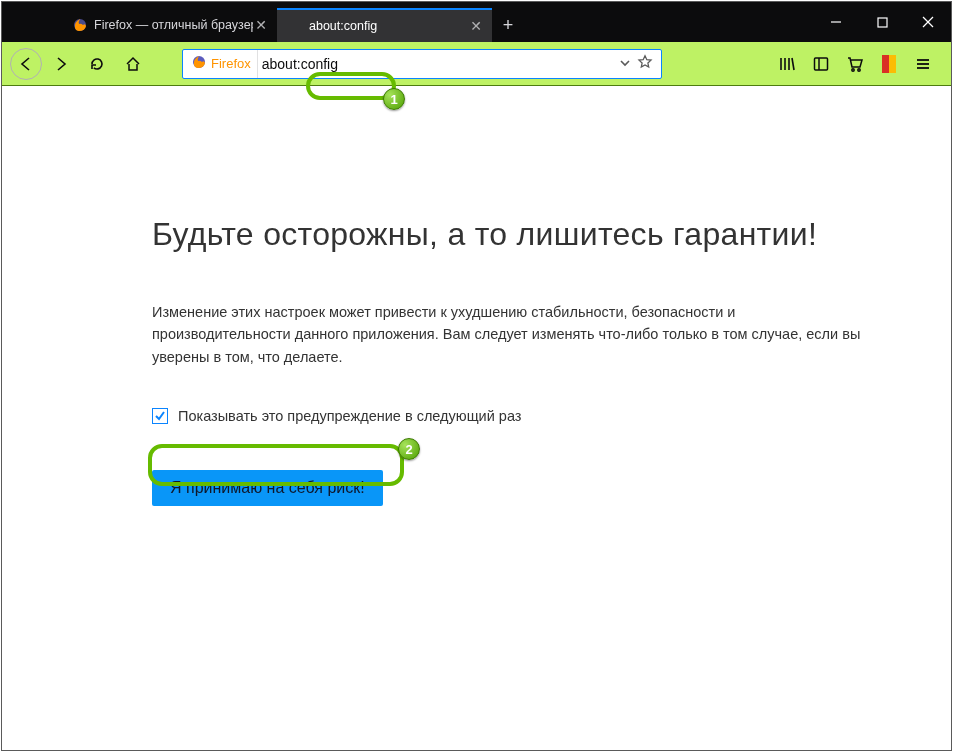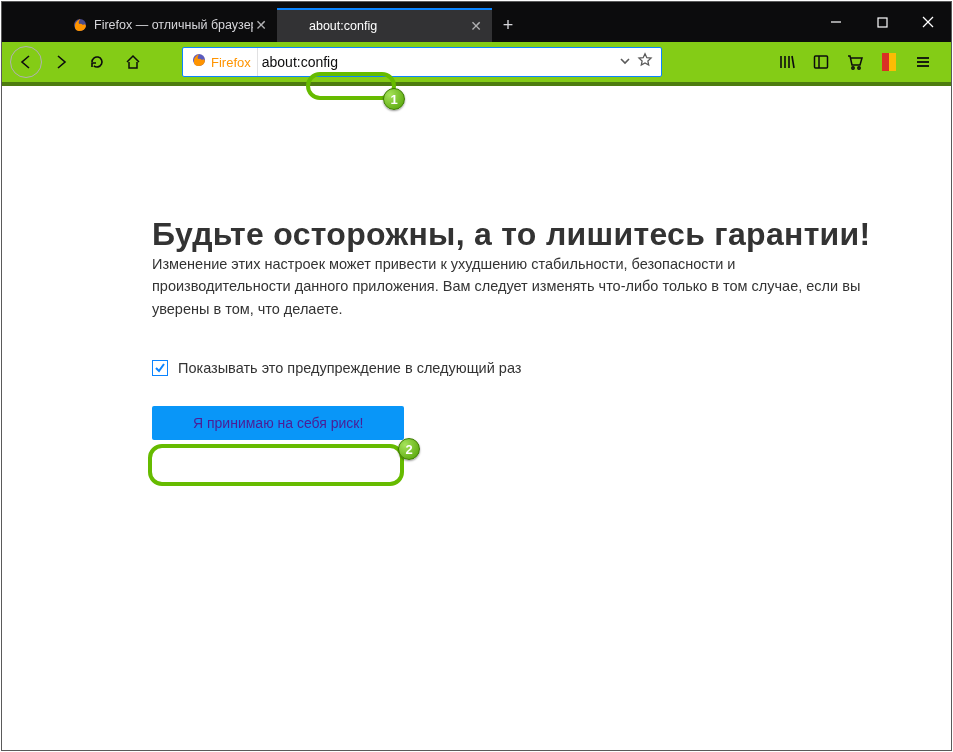--- a/index.html
+++ b/index.html
@@ -13,44 +13,44 @@
   .tab.active { background: #323234; color: #fff; border-top: 2px solid #0a84ff; }
   .tab.inactive { background: #0c0c0d; }
   .tab .tab-icon { width: 16px; height: 16px; margin-right: 6px; flex: 0 0 16px; }
   .tab .tab-label { flex: 1; white-space: nowrap; overflow: hidden; text-overflow: clip; }
   .tab .tab-close { width: 16px; height: 16px; display: flex; align-items: center; justify-content: center; font-size: 14px; color: #b1b1b3; }
   .new-tab-btn { width: 32px; height: 34px; display: flex; align-items: center; justify-content: center; color: #d7d7db; font-size: 18px; }
   .win-controls { display: flex; }
   .win-btn { width: 46px; height: 40px; display: flex; align-items: center; justify-content: center; color: #fff; }
 
   
-  .toolbar { height: 44px; background: #84cc16; display: flex; align-items: center; padding: 0 8px; gap: 2px; border-bottom: 4px solid #4d7c0f; }
+  .toolbar { height: 44px; background: #bef264; display: flex; align-items: center; padding: 0 8px; gap: 2px; border-bottom: 1px solid #4d7c0f; }
   .tb-btn { width: 34px; height: 32px; display: flex; align-items: center; justify-content: center; color: #0c0c0d; border-radius: 2px; }
   .tb-btn.back { border: 1px solid #b1b1b3; border-radius: 50%; width: 32px; height: 32px; }
   .tb-btn svg { stroke: #0c0c0d; }
   .addr-wrap { flex: 0 0 480px; margin-left: 30px; display: flex; align-items: center; border: 1px solid #0a84ff; border-radius: 2px; height: 30px; background: #fff; }
   .addr-identity { display:flex; align-items:center; padding: 0 6px 0 8px; gap:4px; border-right: 1px solid #e1e1e2; height: 100%; }
   .addr-identity-label { color:#ff9400; font-size:13px; }
   .addr-input { flex:1; border:none; outline:none; font-size:14px; padding: 0 4px; color:#0c0c0d; background: transparent; }
   .addr-right { display:flex; align-items:center; gap:6px; padding: 0 8px; }
   .toolbar-right { display:flex; align-items:center; margin-left:auto; gap:2px; padding-right:4px; }
   .pocket-icon, .bookmark-flag, .library-icon, .sidebar-icon, .menu-icon { width:32px;height:32px; display:flex;align-items:center;justify-content:center; }
 
   
   .hl-box { position: absolute; border: 4px solid #66bb00; border-radius: 14px; pointer-events: none; }
   .hl-badge { position:absolute; width:22px; height:22px; border-radius:50%; background: radial-gradient(circle at 30% 30%, #a6e35a, #4d9e00); color:#fff; font-weight:700; font-size:13px; display:flex;align-items:center;justify-content:center; border:1px solid #3b7a00; box-shadow:0 1px 2px rgba(0,0,0,.4); }
 
   
   .content { flex:1; background:#fff; padding: 130px 0 0 150px; }
-  .warn-title { font-size:32px; font-weight:700; color:#333; letter-spacing: .3px; }
+  .warn-title { font-size:32px; font-weight:400; color:#333; margin-bottom: 48px; letter-spacing: .3px; }
   .warn-desc { font-size:14.5px; color:#333; line-height:1.55; max-width: 720px; margin-bottom: 40px; }
-  .chk-row { display:flex; align-items:center; gap:10px; font-size:14.5px; color:#333; margin-bottom: 30px; }
+  .chk-row { display:flex; align-items:center; gap:10px; font-size:14.5px; color:#333; margin-bottom: 46px; }
   .chk { width:16px; height:16px; border:1px solid #0a84ff; display:flex; align-items:center; justify-content:center; }
   .chk svg { stroke:#0a84ff; }
-  .accept-btn { background:#0996f8; color:#4c1d95; font-size:14px; padding: 9px 41px; border:none; border-radius:2px; cursor:pointer; }
+  .accept-btn { background:#0996f8; color:#0f172a; font-size:16px; padding: 9px 18px; border:none; border-radius:2px; cursor:pointer; }
   .accept-wrap { position: relative; display:inline-block; }
 </style>
 </head>
 <body>
 
 <div class="window-frame">
 
   <div class="title-bar">
     <div class="tab-strip">
       <div class="tab inactive">

